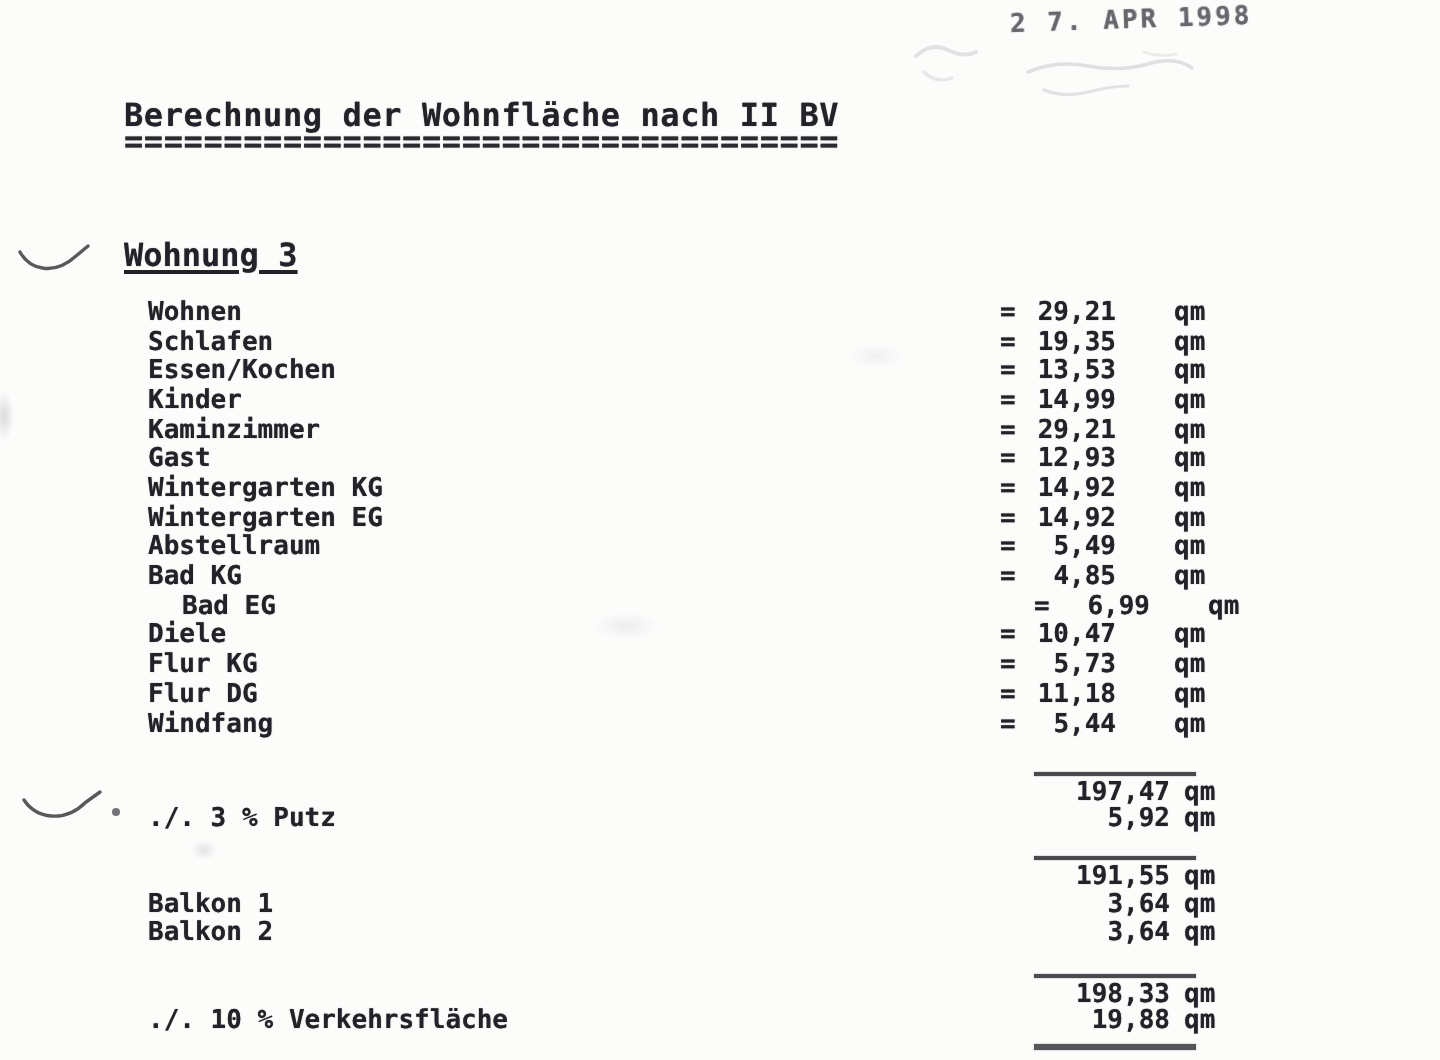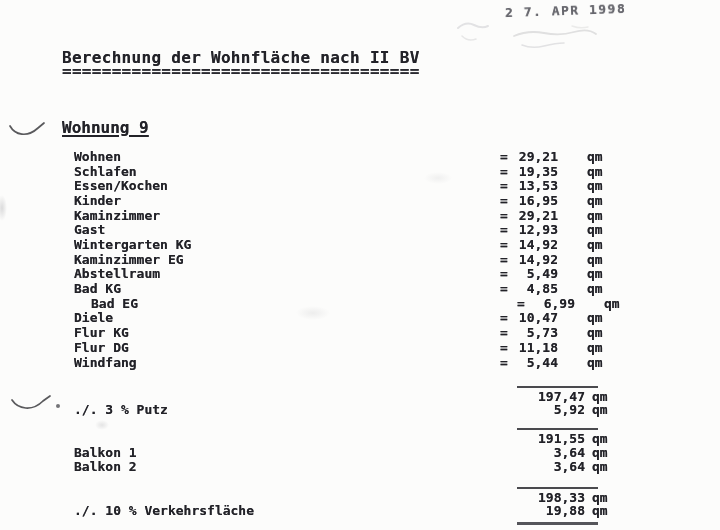--- a/index.html
+++ b/index.html
@@ -78,21 +78,21 @@
     <path d="M2,6 C7,15 19,18 30,8 L36,3" fill="none" stroke="#3c3c40" stroke-width="1.7" stroke-linecap="round" opacity="0.85"></path>
   </svg>
   <svg class="mark" style="left:10px;top:393px;" width="42" height="22" viewBox="0 0 42 22">
     <path d="M2,7 C8,16 22,19 33,8 L40,3" fill="none" stroke="#3c3c40" stroke-width="1.7" stroke-linecap="round" opacity="0.85"></path>
   </svg>
   <div class="dot"></div>
 
   <div class="txt title">Berechnung der Wohnfläche nach II BV</div>
   <div class="txt title-underline">====================================</div>
 
-  <div class="txt heading">Wohnung 9</div>
+  <div class="txt heading">Wohnung 3</div>
 
   <div id="rooms">
       <div class="line" style="top: 149px;">
       <span class="lbl">Wohnen</span>
       <span class="eq">=</span>
       <span class="val">29,21</span>
       <span class="unit">qm</span>
     </div>
       <div class="line" style="top: 163.68px;">
       <span class="lbl">Schlafen</span>
@@ -102,21 +102,21 @@
     </div>
       <div class="line" style="top: 178.36px;">
       <span class="lbl">Essen/Kochen</span>
       <span class="eq">=</span>
       <span class="val">13,53</span>
       <span class="unit">qm</span>
     </div>
       <div class="line" style="top: 193.04px;">
       <span class="lbl">Kinder</span>
       <span class="eq">=</span>
-      <span class="val">16,95</span>
+      <span class="val">14,99</span>
       <span class="unit">qm</span>
     </div>
       <div class="line" style="top: 207.72px;">
       <span class="lbl">Kaminzimmer</span>
       <span class="eq">=</span>
       <span class="val">29,21</span>
       <span class="unit">qm</span>
     </div>
       <div class="line" style="top: 222.4px;">
       <span class="lbl">Gast</span>
@@ -124,21 +124,21 @@
       <span class="val">12,93</span>
       <span class="unit">qm</span>
     </div>
       <div class="line" style="top: 237.08px;">
       <span class="lbl">Wintergarten KG</span>
       <span class="eq">=</span>
       <span class="val">14,92</span>
       <span class="unit">qm</span>
     </div>
       <div class="line" style="top: 251.76px;">
-      <span class="lbl">Kaminzimmer EG</span>
+      <span class="lbl">Wintergarten EG</span>
       <span class="eq">=</span>
       <span class="val">14,92</span>
       <span class="unit">qm</span>
     </div>
       <div class="line" style="top: 266.44px;">
       <span class="lbl">Abstellraum</span>
       <span class="eq">=</span>
       <span class="val">5,49</span>
       <span class="unit">qm</span>
     </div>

